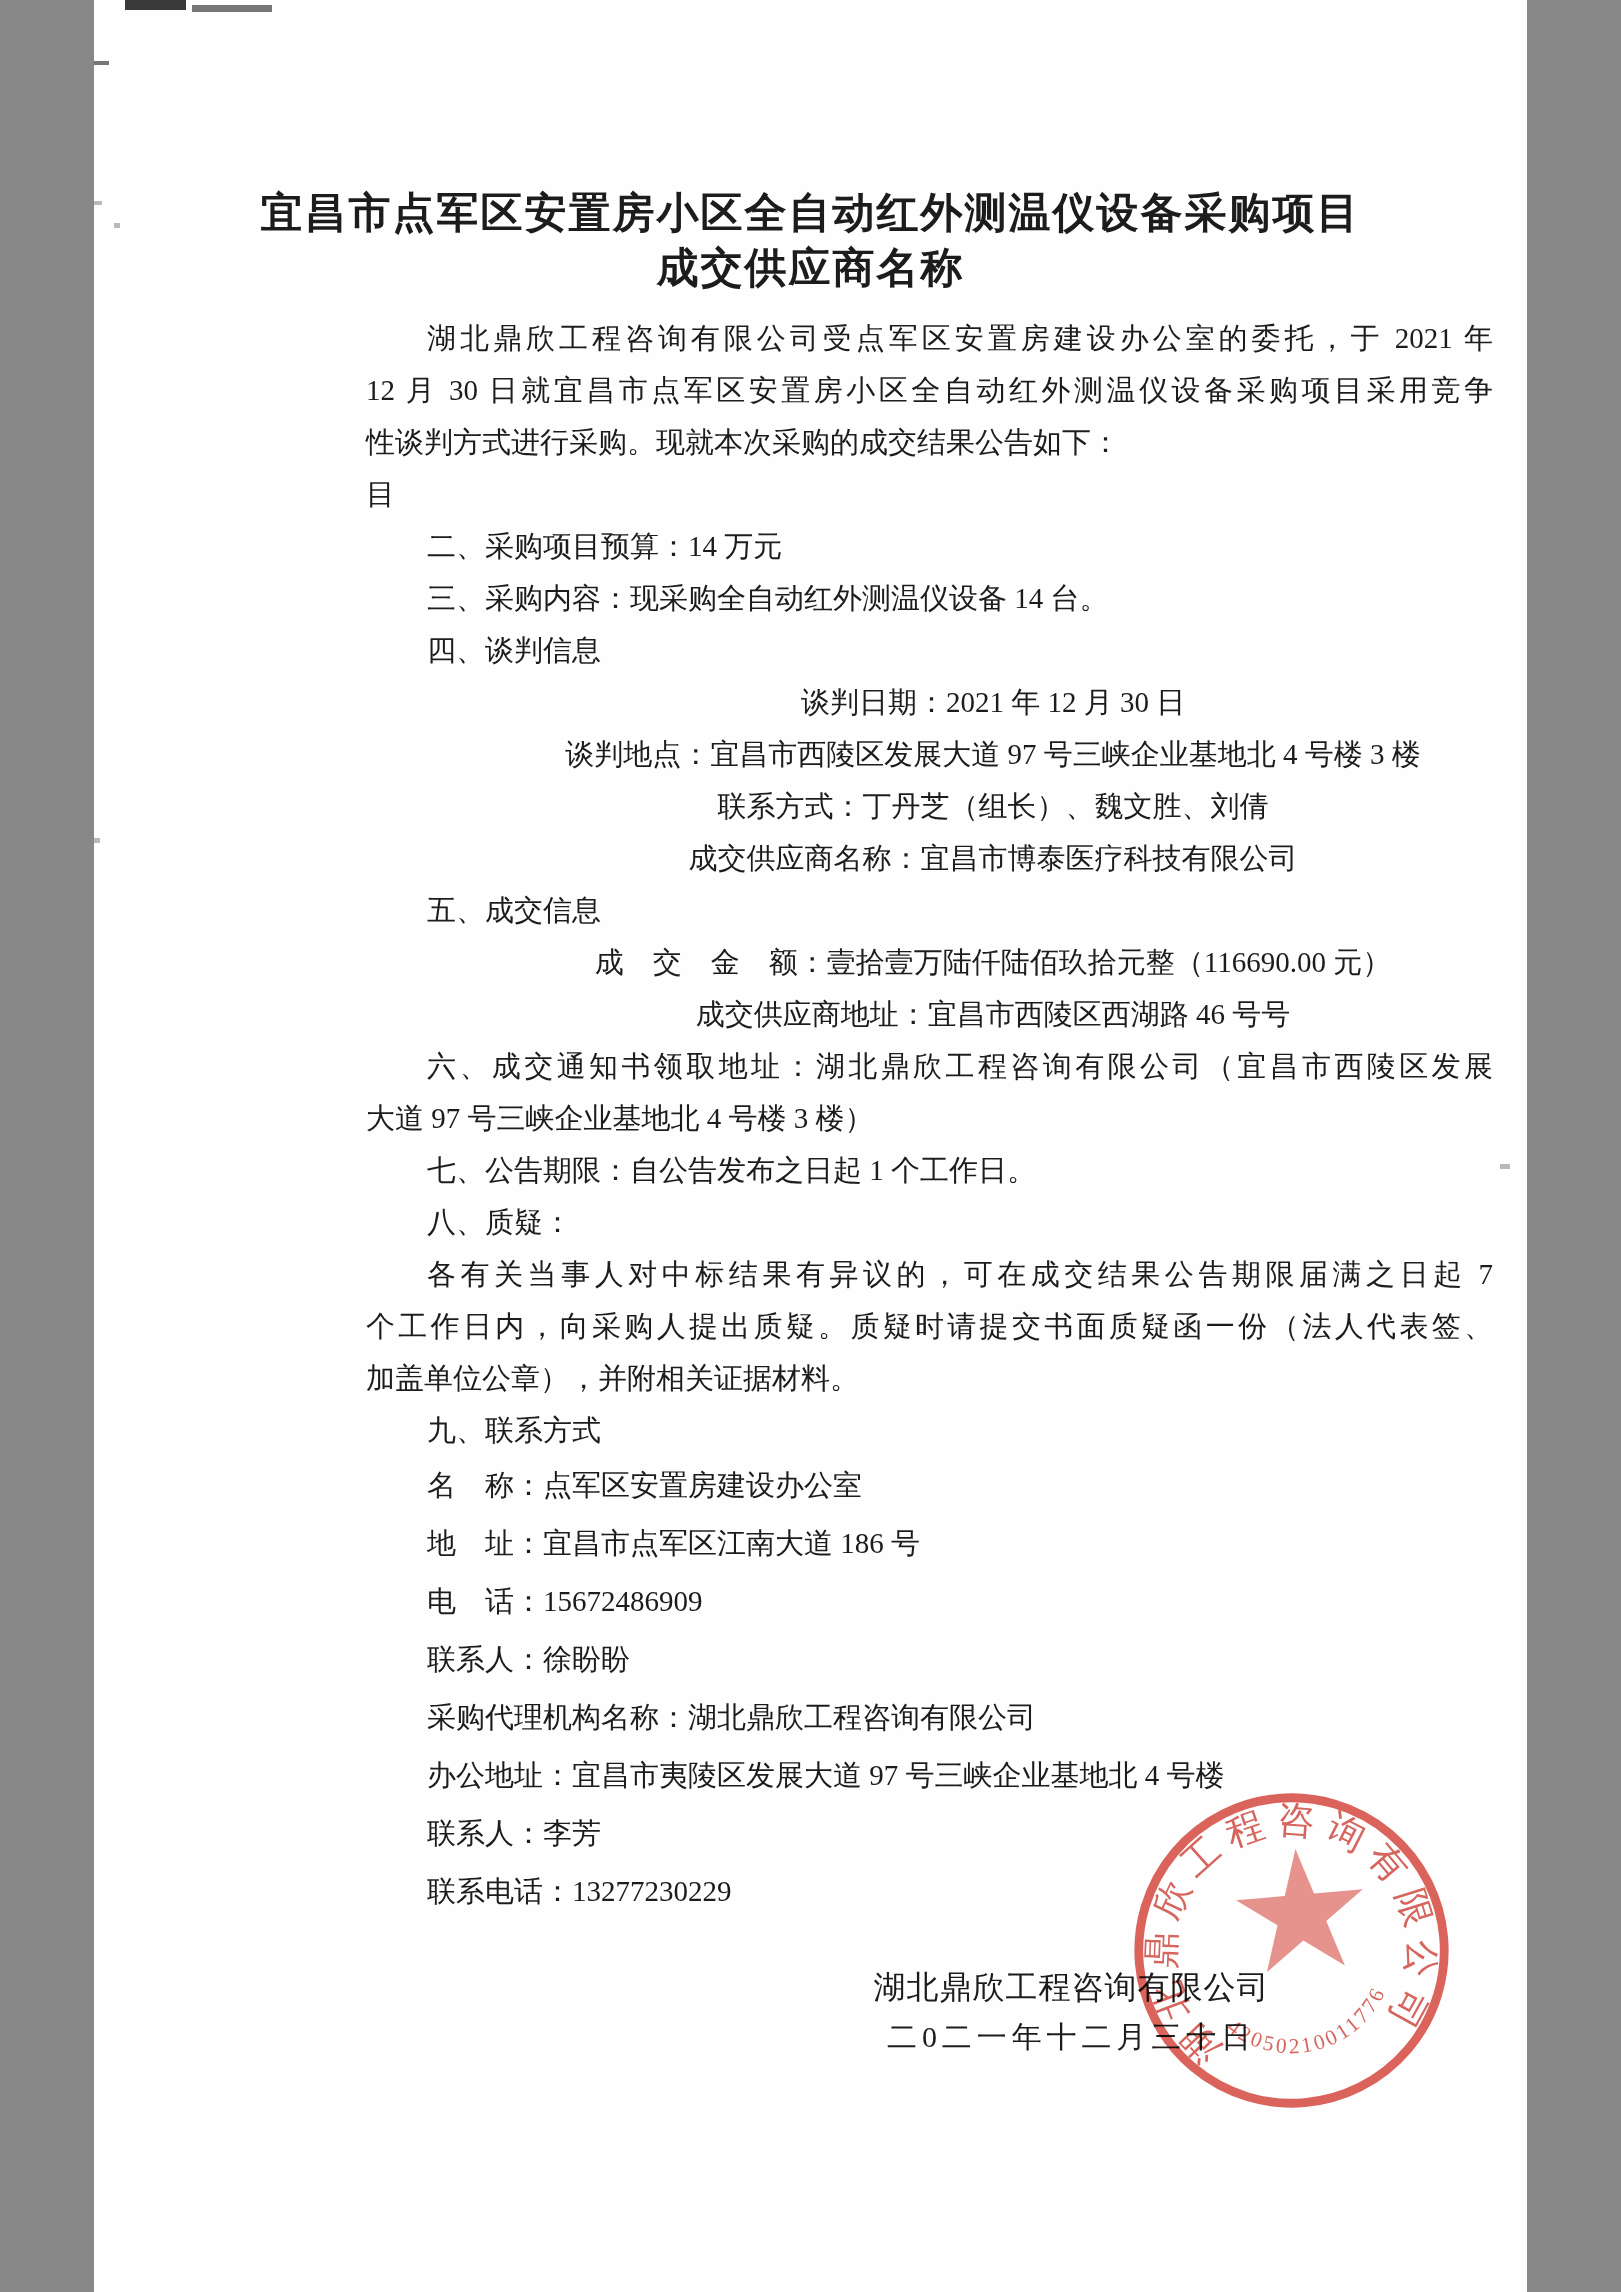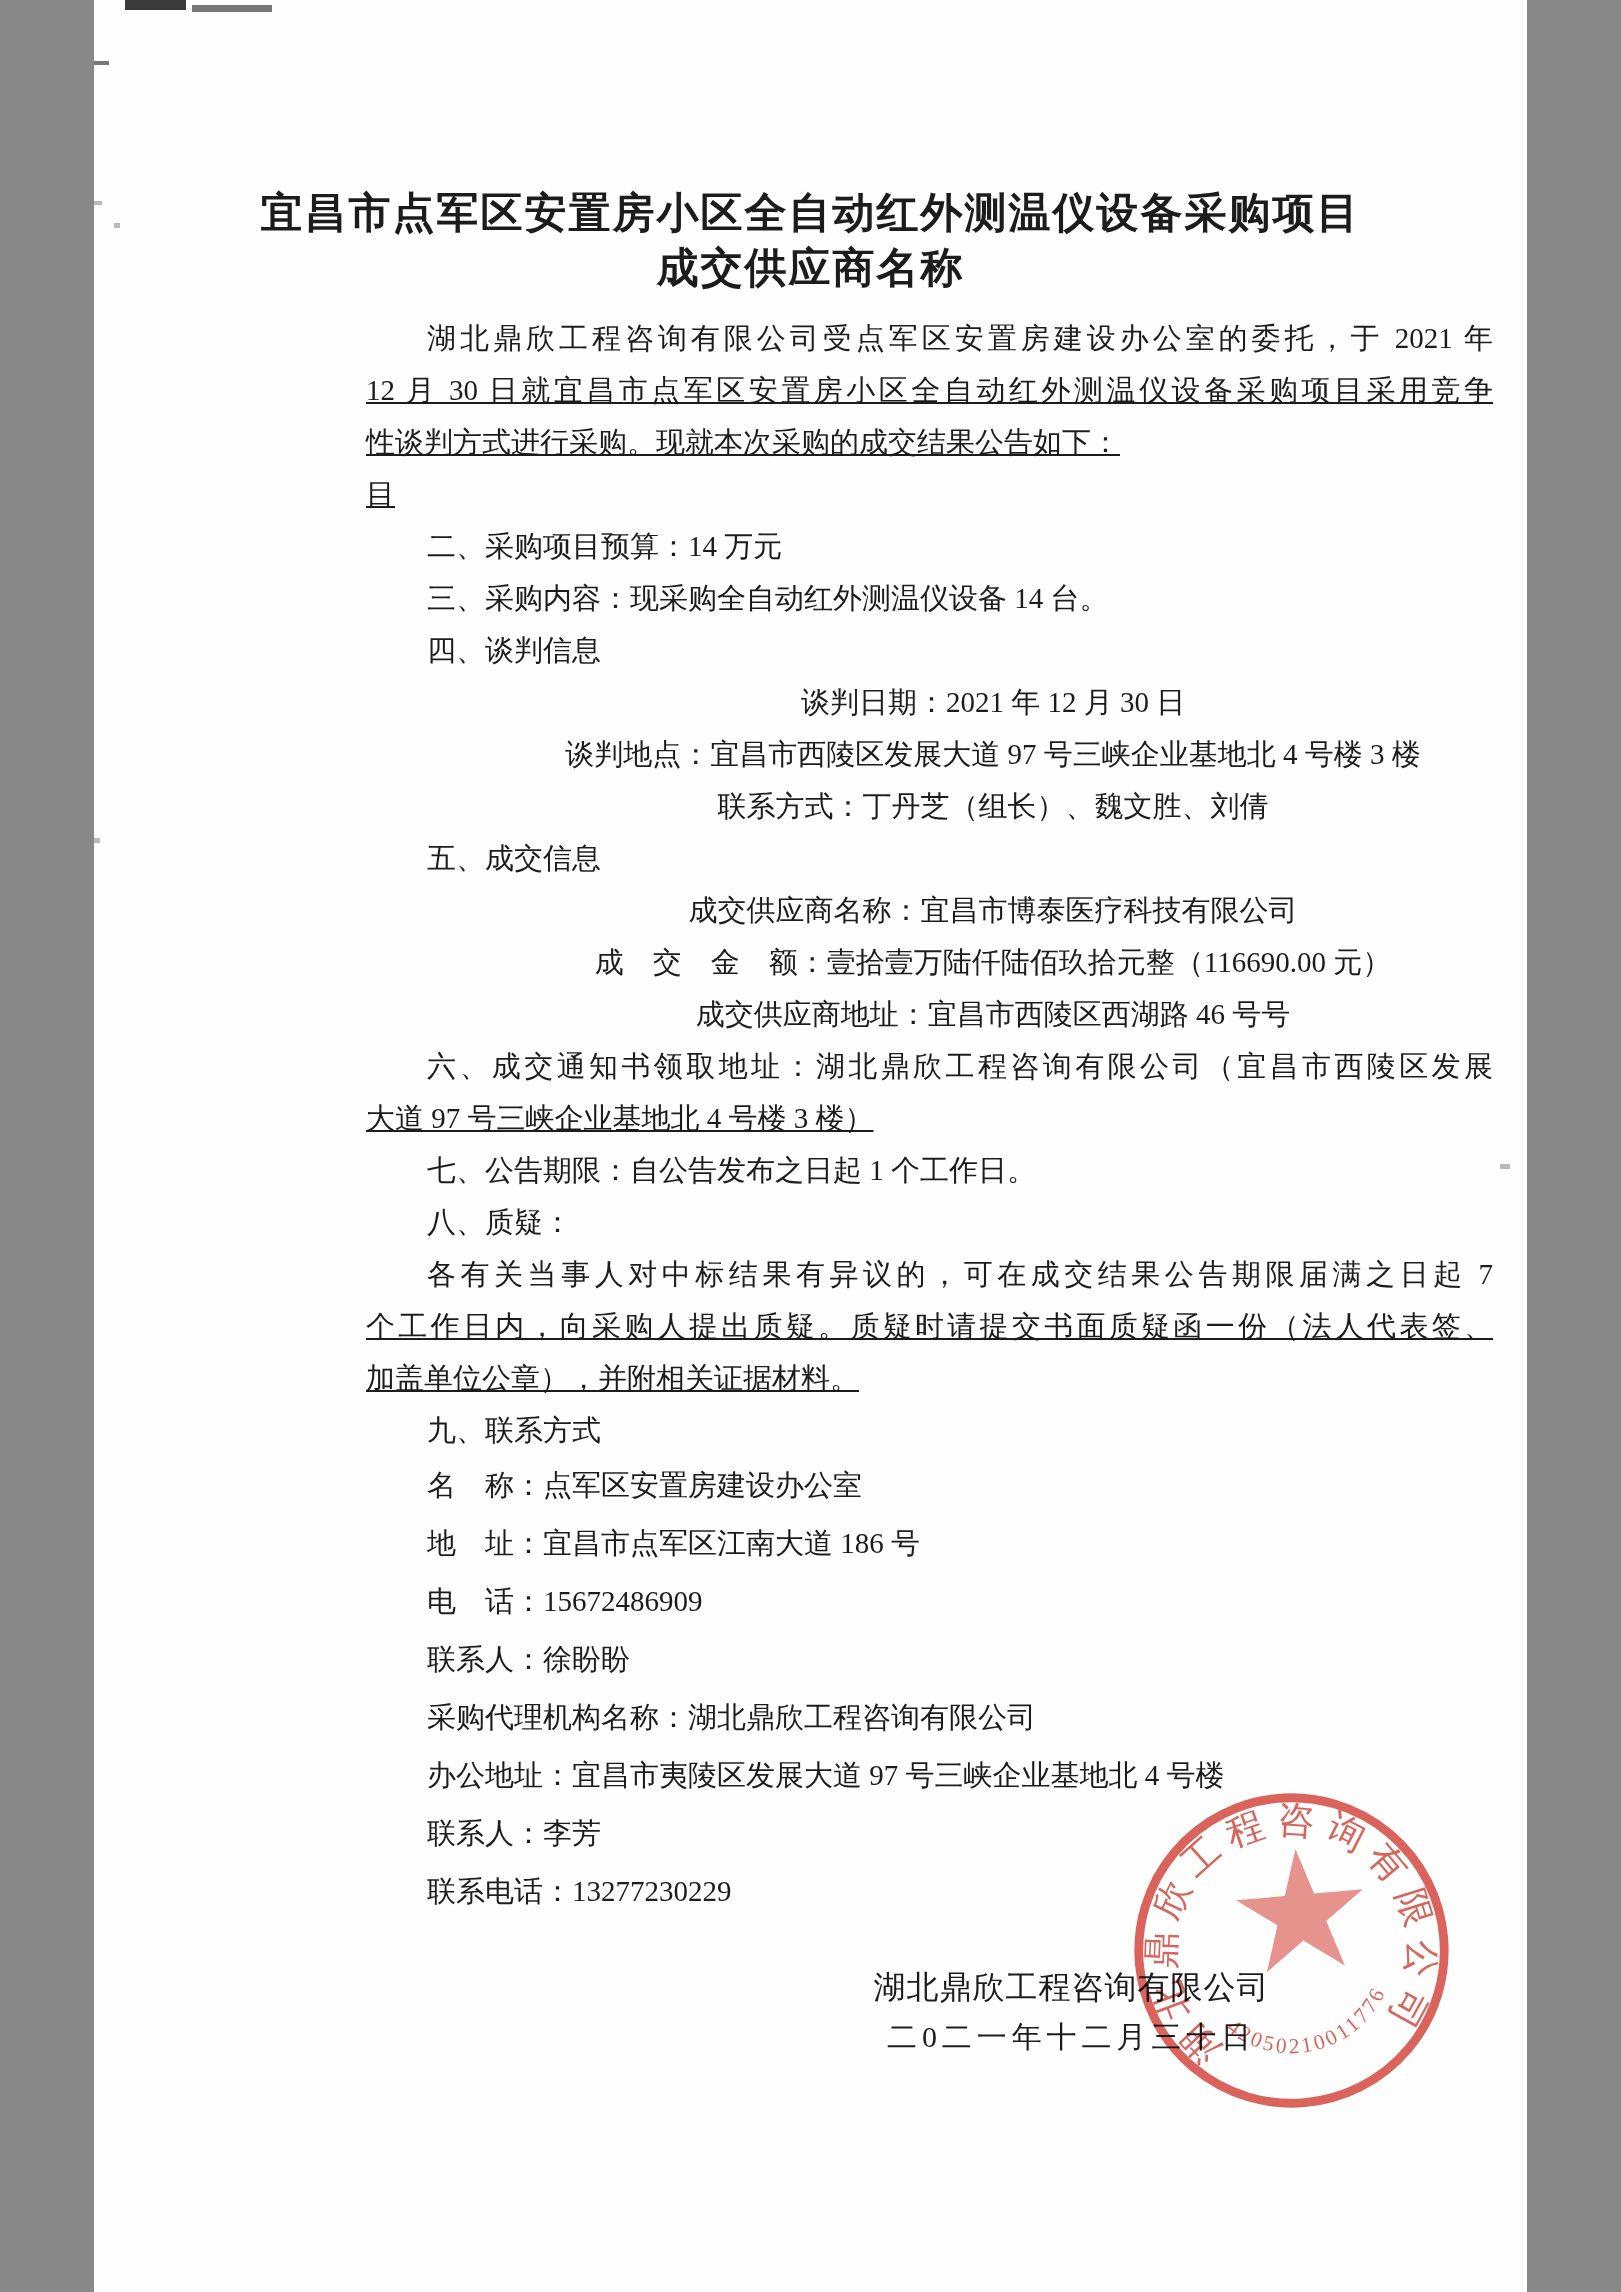--- a/index.html
+++ b/index.html
@@ -17,21 +17,21 @@
     text-align:center;font-weight:700;
     font-size:42px;line-height:55px;letter-spacing:2px;
   }
   .doc-body{
     position:absolute;left:247px;top:312px;width:1127px;
     font-size:29px;
     margin-left:25px;
   }
   .line{height:52px;line-height:52px;}
   .contact-block .line{height:58px;line-height:58px;}
-  .ind0{text-indent:0;text-decoration:underline;}
+  .ind0{text-indent:0;}
   .ind1{text-indent:61px;}
   .ind2{text-indent:127px;text-align:center;}
   .just{text-align:justify;text-align-last:justify;}
   .signature-block{
     position:absolute;right:245px;top:1963px;width:421px;
     text-align:center;
   }
   .sig-company{font-size:32px;line-height:49px;letter-spacing:1px;}
   .sig-date{font-size:30px;line-height:49px;letter-spacing:4.9px;}
   .stamp{
@@ -67,22 +67,22 @@
         <div class="line ind1 just">湖北鼎欣工程咨询有限公司受点军区安置房建设办公室的委托，于 2021 年</div>
         <div class="line ind0 just">12 月 30 日就宜昌市点军区安置房小区全自动红外测温仪设备采购项目采用竞争</div>
         <div class="line ind0">性谈判方式进行采购。现就本次采购的成交结果公告如下：</div>
         <div class="line ind0">目</div>
         <div class="line ind1">二、采购项目预算：14 万元</div>
         <div class="line ind1">三、采购内容：现采购全自动红外测温仪设备 14 台。</div>
         <div class="line ind1">四、谈判信息</div>
         <div class="line ind2">谈判日期：2021 年 12 月 30 日</div>
         <div class="line ind2">谈判地点：宜昌市西陵区发展大道 97 号三峡企业基地北 4 号楼 3 楼</div>
         <div class="line ind2">联系方式：丁丹芝（组长）、魏文胜、刘倩</div>
+        <div class="line ind2">成交供应商名称：宜昌市博泰医疗科技有限公司</div>
         <div class="line ind1">五、成交信息</div>
-        <div class="line ind2">成交供应商名称：宜昌市博泰医疗科技有限公司</div>
         <div class="line ind2">成　交　金　额：壹拾壹万陆仟陆佰玖拾元整（116690.00 元）</div>
         <div class="line ind2">成交供应商地址：宜昌市西陵区西湖路 46 号号</div>
         <div class="line ind1 just">六、成交通知书领取地址：湖北鼎欣工程咨询有限公司（宜昌市西陵区发展</div>
         <div class="line ind0">大道 97 号三峡企业基地北 4 号楼 3 楼）</div>
         <div class="line ind1">七、公告期限：自公告发布之日起 1 个工作日。</div>
         <div class="line ind1">八、质疑：</div>
         <div class="line ind1 just">各有关当事人对中标结果有异议的，可在成交结果公告期限届满之日起 7</div>
         <div class="line ind0 just">个工作日内，向采购人提出质疑。质疑时请提交书面质疑函一份（法人代表签、</div>
         <div class="line ind0">加盖单位公章），并附相关证据材料。</div>
         <div class="line ind1">九、联系方式</div>

